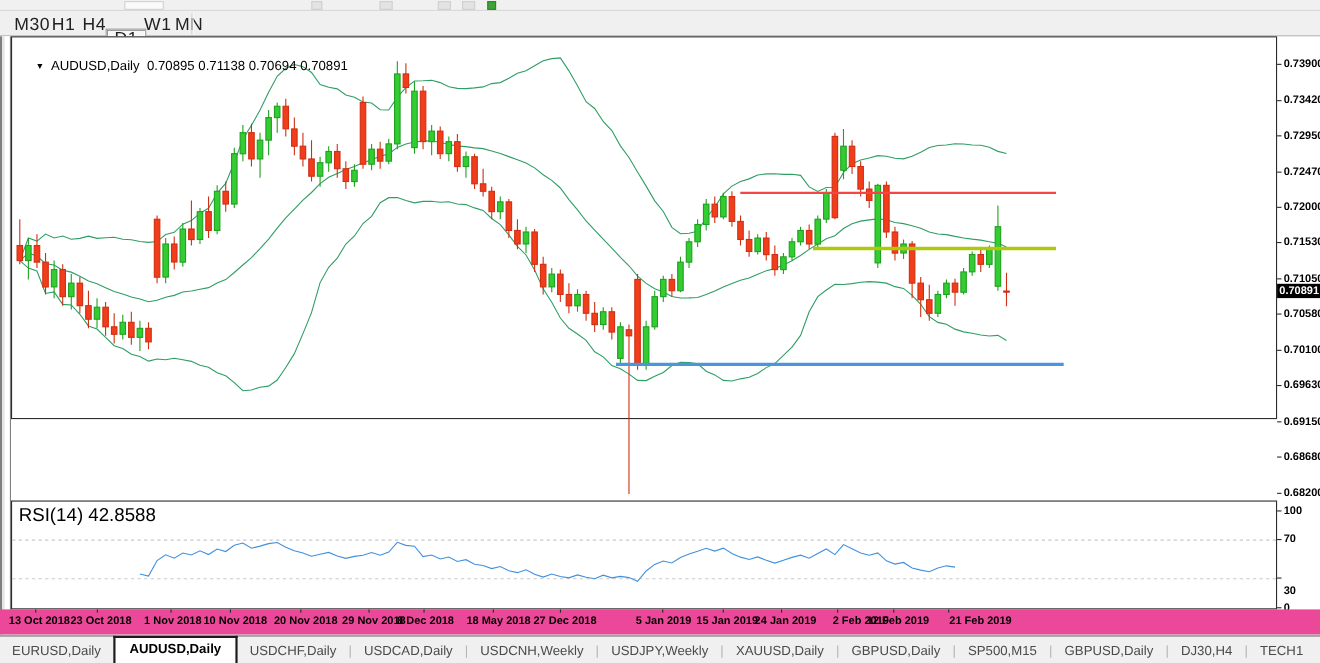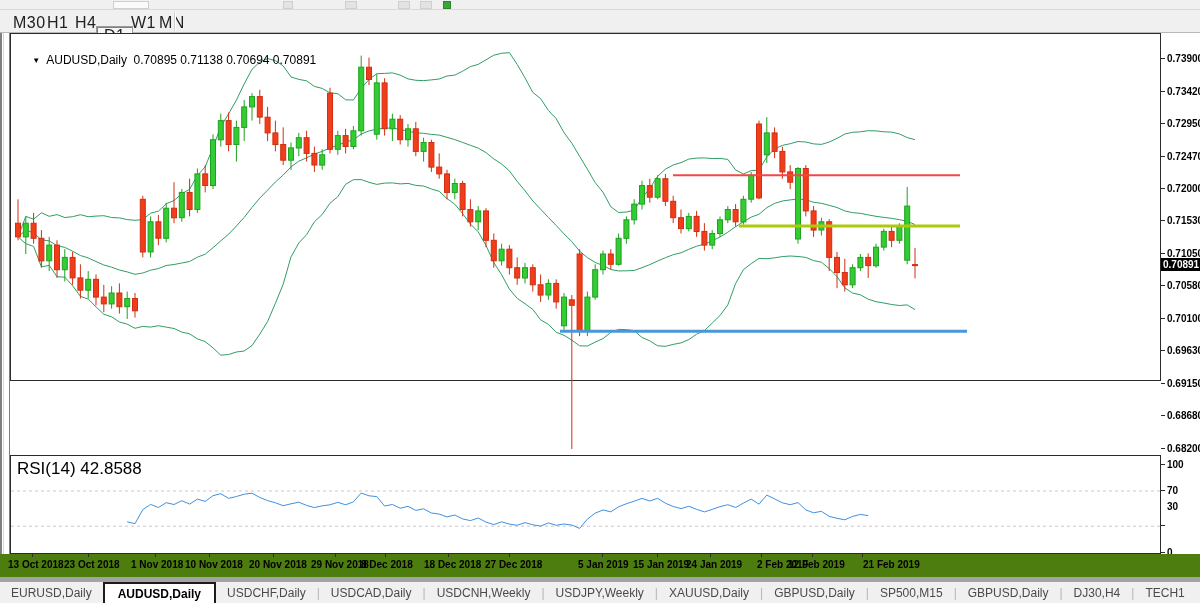--- a/index.html
+++ b/index.html
@@ -41,27 +41,27 @@
   #rsi-label { position:absolute; left:6px; top:3px; font-size:17px; color:#000; }
 
   
   .axis-label { position:absolute; font-size:10px; color:#000; font-weight:700;
     font-family:"Liberation Sans","DejaVu Sans",sans-serif; }
   .axis-dash { position:absolute; width:4px; height:1px; background:#2b2b2b; }
   #current-price-label { position:absolute; left:1161px; background:#000; color:#fff;
     font-size:10px; font-weight:700; padding:1px 3px 1px 2px; }
 
   
-  #date-axis { left:0; top:554px; width:1200px; height:23px; background:#4d7c0f; }
+  #date-axis { left:0; top:554px; width:1200px; height:23px; background:#ec4899; }
   .date-label { position:absolute; top:5px; font-size:10px; color:#000; font-weight:700; white-space:nowrap; }
   .date-tick { position:absolute; top:0; width:1px; height:3px; background:#2b2b2b; }
 
   
   #tab-bar { left:0; top:577px; width:1200px; height:26px; background:#f0f0f0;
-    border-top:5px solid #a3a3a3; display:flex; align-items:flex-start; }
+    border-top:2px solid #a3a3a3; display:flex; align-items:flex-end; }
   .tab { font-size:12px; color:#4a4a4a; padding:4px 11px 5px 11px; white-space:nowrap; cursor:default; }
   .tab.active { background:#ffffff; border:2px solid #1c1c1c; border-bottom:none;
     font-weight:700; color:#000; padding:3px 13px 6px 13px; }
   .tab-sep { color:#b5b5b5; font-size:12px; padding:4px 0 5px 0; }
   .tab-scroll { font-size:8px; color:#222; padding:6px 3px 7px 3px; }
 </style>
 </head>
 <body>
 
 <div class="abs" id="top-sliver">
@@ -604,42 +604,42 @@
       <polyline points="116.2,65.8 124,67.7 131.8,53.6 139.6,48.4 147.4,51.5 155.2,46.7 163,48.5 170.79999999999998,44.7 178.6,48.1 186.4,43.1 194.2,45.4 202,39.7 209.79999999999998,37.7 217.6,42.4 225.4,40.5 233.2,38.2 241,37.2 248.79999999999998,41.5 256.6,44.6 264.4,46.8 272.2,49.7 280,47.8 287.8,46.2 295.59999999999997,49.4 303.4,51.6 311.2,49.8 319,48.8 326.8,46.3 334.59999999999997,48.8 342.4,45.9 350.2,37.0 358,39.8 365.8,40.6 373.59999999999997,50.0 381.4,48.5 389.2,52.2 397,50.4 404.8,54.4 412.59999999999997,52.8 420.4,57.0 428.2,58.1 436,60.9 443.8,59.0 451.59999999999997,62.9 459.4,64.6 467.2,62.0 475,66.1 482.8,68.6 490.59999999999997,65.8 498.4,68.1 506.2,69.3 514,66.6 521.8,68.8 529.6,70.1 537.4,66.9 545.1999999999999,69.3 553,68.0 560.8,69.1 568.6,72.4 576.4,63.1 584.1999999999999,57.1 592,54.0 599.8,55.8 607.6,50.8 615.4,47.7 623.1999999999999,45.2 631,42.4 638.8,45.0 646.6,42.3 654.4,47.2 662.1999999999999,50.5 670,52.6 677.8,50.3 685.6,53.3 693.4,55.9 701.1999999999999,53.4 709,50.7 716.8,48.7 724.6,51.5 732.4,47.1 740.1999999999999,43.1 748,48.2 755.8,39.1 763.6,42.9 771.4,46.8 779.1999999999999,48.7 787,46.6 794.8,53.9 802.6,56.8 810.4,55.3 818.1999999999999,60.4 826,62.3 833.8,63.8 841.6,60.4 849.4,58.4 857.1999999999999,59.6" fill="none" stroke="#4090e0" stroke-width="1"></polyline>
     </svg>
   <div id="rsi-label">RSI(14) 42.8588</div>
 </div>
 <div id="rsi-axis-layer">
     <div class="axis-dash" style="left: 1161px; top: 464px;"></div>
     <div class="axis-label" style="left: 1167px; top: 459px;">100</div>
     <div class="axis-dash" style="left: 1161px; top: 490px;"></div>
     <div class="axis-label" style="left: 1167px; top: 485px;">70</div>
     <div class="axis-dash" style="left: 1161px; top: 525px;"></div>
-    <div class="axis-label" style="left: 1167px; top: 501px;">30</div>
+    <div class="axis-label" style="left: 1167px; top: 532px;">30</div>
     <div class="axis-dash" style="left: 1161px; top: 552px;"></div>
     <div class="axis-label" style="left: 1167px; top: 547px;">0</div>
   </div>
 
 <div class="abs" id="date-axis">
     <div class="date-tick" style="left: 32px;"></div>
     <div class="date-label" style="left: 8px;">13 Oct 2018</div>
     <div class="date-tick" style="left: 88px;"></div>
     <div class="date-label" style="left: 64px;">23 Oct 2018</div>
     <div class="date-tick" style="left: 155px;"></div>
     <div class="date-label" style="left: 131px;">1 Nov 2018</div>
     <div class="date-tick" style="left: 209px;"></div>
     <div class="date-label" style="left: 185px;">10 Nov 2018</div>
     <div class="date-tick" style="left: 273px;"></div>
     <div class="date-label" style="left: 249px;">20 Nov 2018</div>
     <div class="date-tick" style="left: 335px;"></div>
     <div class="date-label" style="left: 311px;">29 Nov 2018</div>
     <div class="date-tick" style="left: 385px;"></div>
     <div class="date-label" style="left: 361px;">8 Dec 2018</div>
     <div class="date-tick" style="left: 448px;"></div>
-    <div class="date-label" style="left: 424px;">18 Dec 2018</div>
+    <div class="date-label" style="left: 424px;">18 May 2018</div>
     <div class="date-tick" style="left: 509px;"></div>
     <div class="date-label" style="left: 485px;">27 Dec 2018</div>
     <div class="date-tick" style="left: 602px;"></div>
     <div class="date-label" style="left: 578px;">5 Jan 2019</div>
     <div class="date-tick" style="left: 657px;"></div>
     <div class="date-label" style="left: 633px;">15 Jan 2019</div>
     <div class="date-tick" style="left: 710px;"></div>
     <div class="date-label" style="left: 686px;">24 Jan 2019</div>
     <div class="date-tick" style="left: 761px;"></div>
     <div class="date-label" style="left: 737px; padding-left: 20px;">2 Feb 2019</div>

